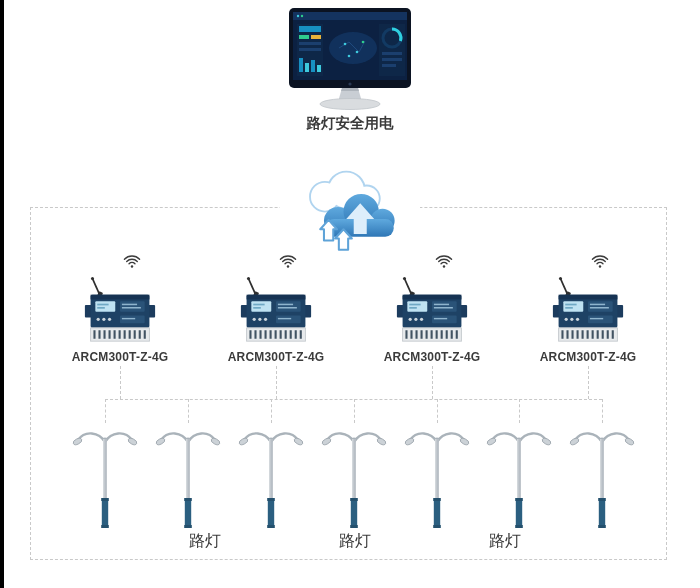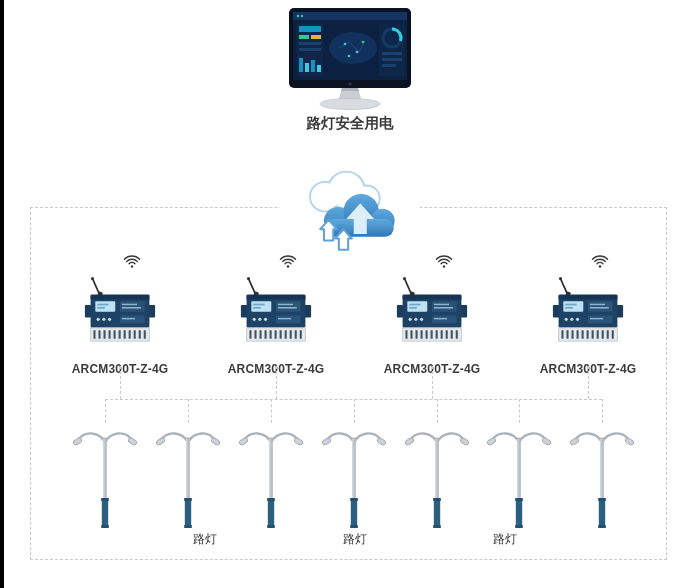--- a/index.html
+++ b/index.html
@@ -11,25 +11,25 @@
   .monitor-wrap{position:absolute;left:275px;top:8px;width:150px;height:104px;}
   .platform-title{position:absolute;top:112px;left:0;width:700px;text-align:center;
     font-size:14.5px;font-weight:600;line-height:1.55;color:#3a3a3a;}
   .platform-title span{display:block;}
   .boundary-box{position:absolute;left:30px;top:207px;width:637px;height:353px;
     border:1px dashed #c9c9c9;box-sizing:border-box;}
   .cloud-wrap{position:absolute;left:280px;top:166px;width:140px;height:94px;background:#ffffff;}
   .device-col{position:absolute;top:250px;width:150px;text-align:center;}
   .device-col .wifi-row{height:20px;}
   .device-col .wifi-row svg{transform:translateX(12px);}
-  .device-label{margin-top:14px;font-size:12px;font-weight:600;color:#3b3b3b;letter-spacing:.2px;}
+  .device-label{margin-top:2px;font-size:12px;font-weight:600;color:#3b3b3b;letter-spacing:.2px;}
   .v-line{position:absolute;width:0;border-left:1px dashed #c9c9c9;}
   .h-line{position:absolute;height:0;border-top:1px dashed #c9c9c9;}
   .lamp{position:absolute;top:424px;width:76px;height:112px;}
-  .lamp-label{position:absolute;top:531px;width:60px;text-align:center;font-size:12px;color:#3a3a3a;}
+  .lamp-label{position:absolute;top:531px;width:60px;text-align:center;font-size:16px;color:#3a3a3a;}
 </style>
 </head>
 <body>
 
 <div class="canvas">
 
   <svg width="0" height="0" style="position:absolute" aria-hidden="true">
     <defs>
       <linearGradient id="cg" x1="0" y1="0" x2="0" y2="1">
         <stop offset="0" stop-color="#5fa9de"></stop>

